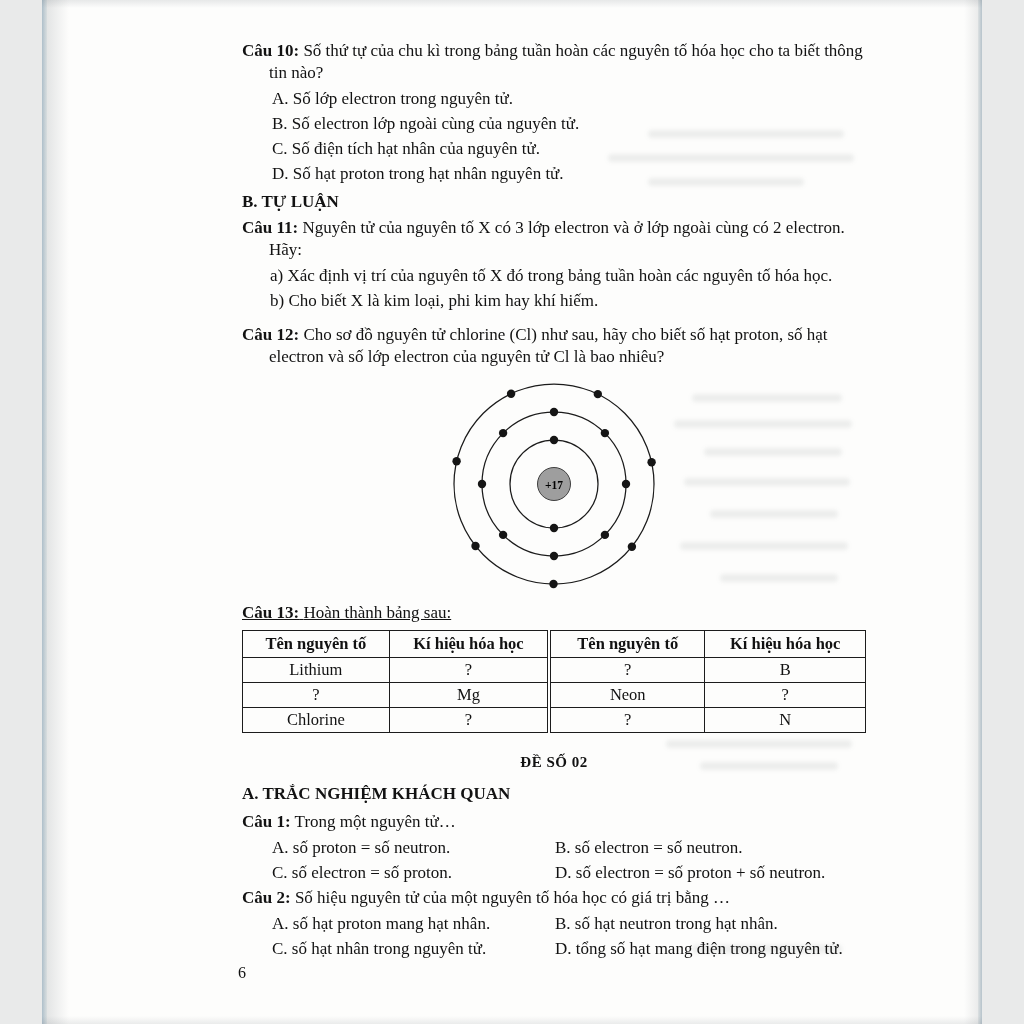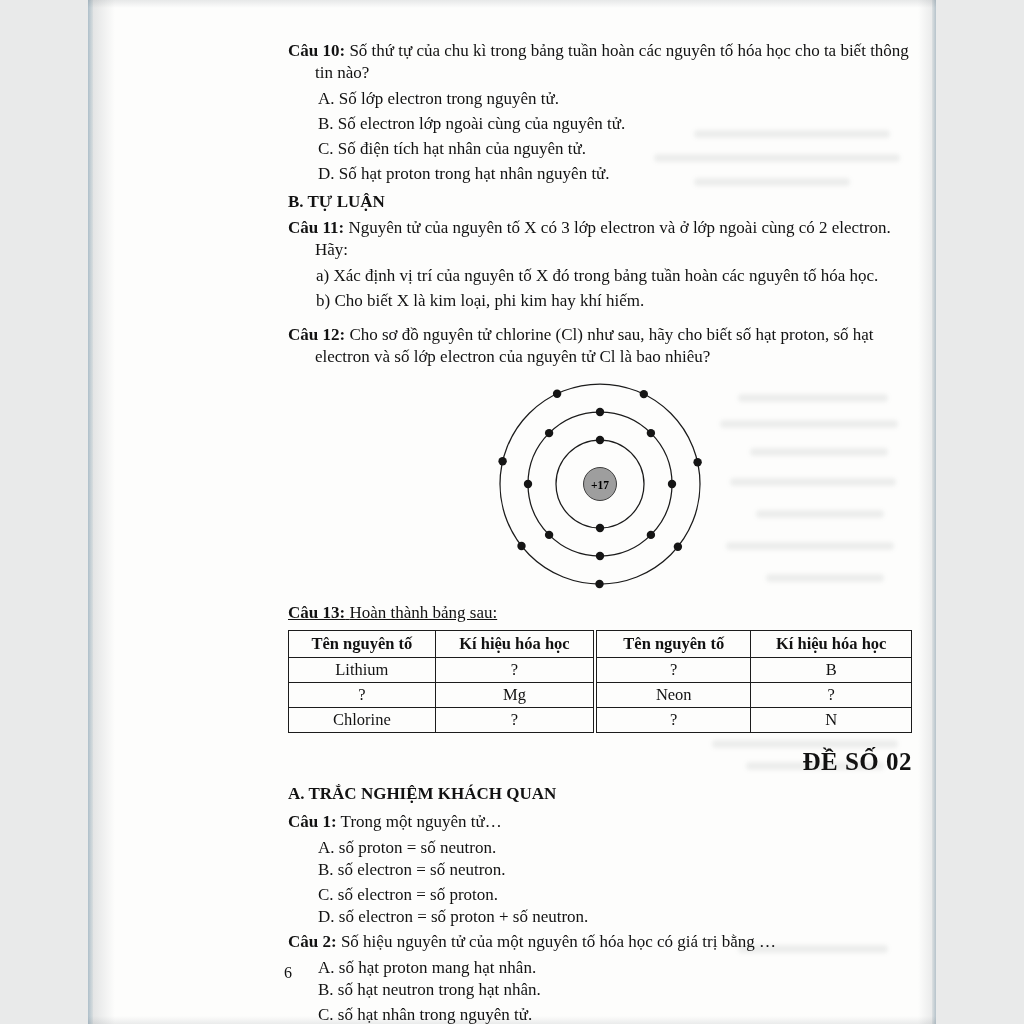--- a/index.html
+++ b/index.html
@@ -1,17 +1,17 @@
 <!DOCTYPE html>
 <html lang="vi"><head>
 <meta charset="utf-8">
 <style>
   html,body{margin:0;padding:0;background:#e9eaea;}
   .sheet{
-    position:relative;width:848px;height:1024px;margin:0 auto;
+    position:relative;width:940px;height:1024px;margin:0 auto;
     background:#fdfdfc;overflow:hidden;color:#121212;
     font-family:"Liberation Serif","DejaVu Serif",serif;
   }
   
   .edge-left{position:absolute;left:0;top:0;bottom:0;width:5px;background:linear-gradient(90deg,#aebfca,#d9dedf);}
   .edge-right{position:absolute;right:0;top:0;bottom:0;width:4px;background:linear-gradient(270deg,#b6c3cb,#dde1e2);}
   .shade-left{position:absolute;left:5px;top:0;bottom:0;width:22px;background:linear-gradient(90deg,rgba(70,80,88,.14),rgba(0,0,0,0));}
   .shade-right{position:absolute;right:4px;top:0;bottom:0;width:14px;background:linear-gradient(270deg,rgba(70,80,88,.10),rgba(0,0,0,0));}
   .shade-top{position:absolute;left:0;right:0;top:0;height:8px;background:linear-gradient(180deg,rgba(70,80,88,.12),rgba(0,0,0,0));}
   .shade-bottom{position:absolute;left:0;right:0;bottom:0;height:8px;background:linear-gradient(0deg,rgba(70,80,88,.10),rgba(0,0,0,0));}
@@ -32,23 +32,23 @@
   .q13{margin:0 0 6px 0;text-decoration:underline;}
   .tables{display:flex;gap:2px;margin-top:2px;}
   table{border-collapse:collapse;font-size:16.5px;}
   th,td{border:1.6px solid #1c1c1c;text-align:center;padding:1px 6px;}
   th{font-weight:bold;height:24px;}
   td{height:22px;}
   .t1 th:first-child,.t1 td:first-child{width:138px;}
   .t1 th:last-child,.t1 td:last-child{width:152px;}
   .t2 th:first-child,.t2 td:first-child{width:146px;}
   .t2 th:last-child,.t2 td:last-child{width:154px;}
-  .de-title{text-align:right;font-weight:bold;font-size:25px;letter-spacing:.5px;margin:16px 0 8px 0;line-height:26px;}
+  .de-title{text-align:center;font-weight:bold;font-size:15px;letter-spacing:.5px;margin:16px 0 8px 0;line-height:26px;}
   .aheading{font-weight:bold;margin:0 0 6px 0;}
-  .row2{display:flex;padding-left:30px;margin:3px 0;flex-direction:column;}
+  .row2{display:flex;padding-left:30px;margin:3px 0;}
   .row2 span:first-child{width:283px;flex:none;}
   .qblock{margin-top:2px;}
   .pagenum{position:absolute;left:196px;top:964px;font-size:16px;}
 </style>
 </head>
 <body>
 
 <div class="sheet">
 
   <div class="edge-left"></div>

